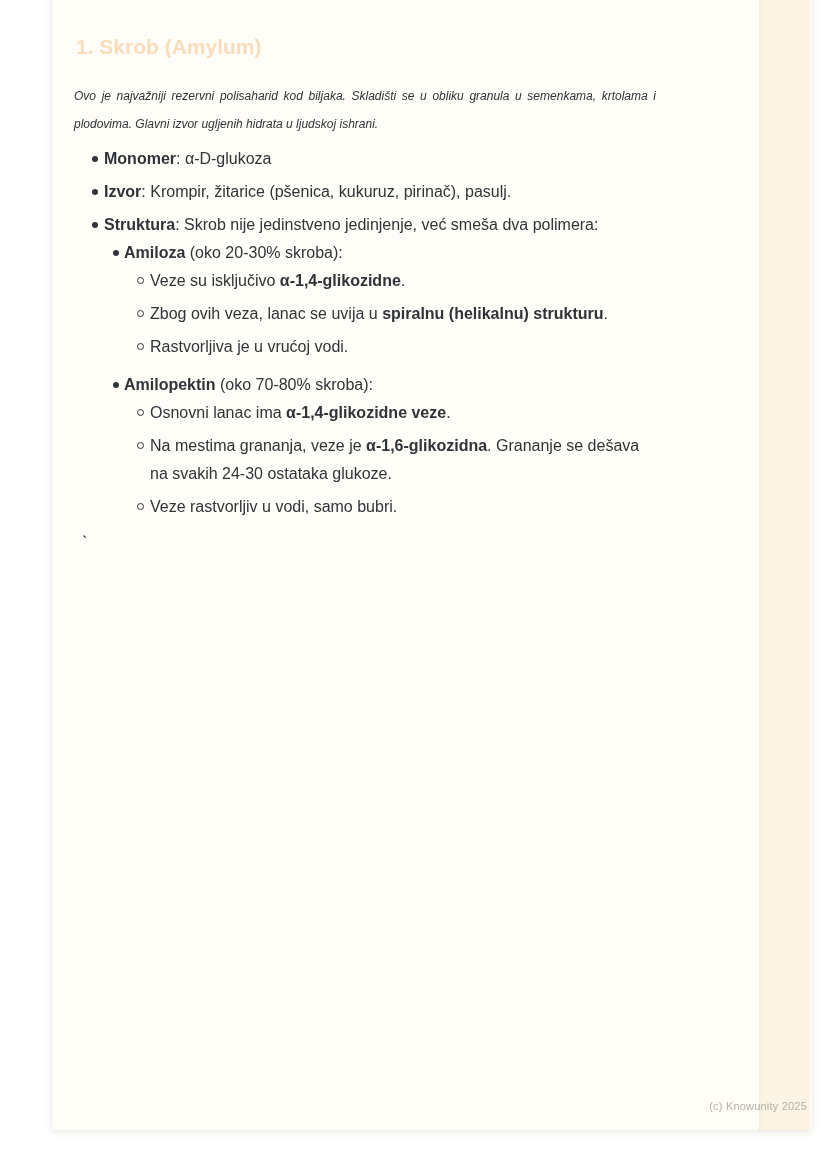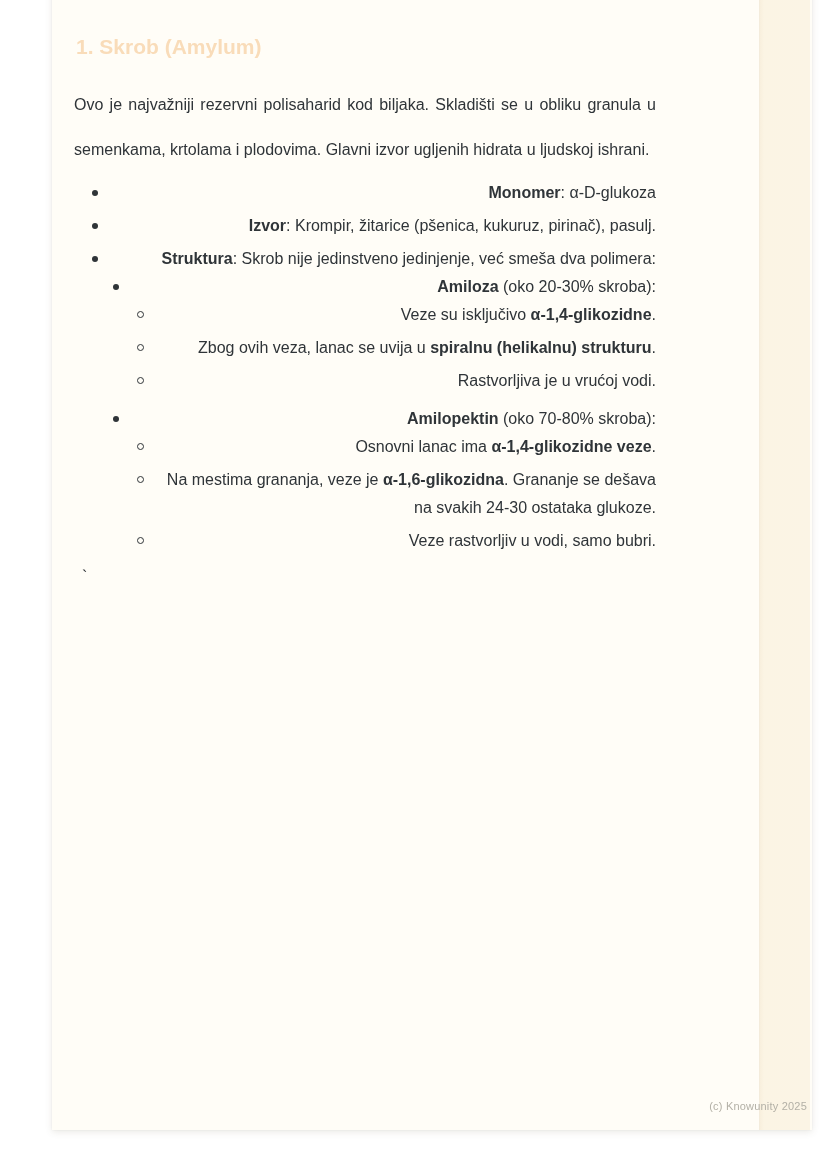--- a/index.html
+++ b/index.html
@@ -34,26 +34,27 @@
   }
   h1.title {
     margin: 0 0 22px 2px;
     font-size: 21px;
     line-height: 26px;
     font-weight: 700;
     color: #f9dcb9;
   }
   p.intro {
     margin: 0 0 7px 0;
-    font-size: 16px;
-    line-height: 45px;
+    font-size: 12px;
+    line-height: 28px;
     text-align: justify;
     text-justify: inter-word;
+    font-style: italic;
   }
-  ul { list-style: none; margin: 0; padding: 0; text-align: right; }
+  ul { list-style: none; margin: 0; padding: 0; }
   .li { position: relative; line-height: 28px; font-size: 16px; }
   b { font-weight: 700; }
 
   .l1 > .li { padding-left: 30px; margin-bottom: 5px; }
   .l1 > .li > .dot {
     position: absolute; left: 18px; top: 11px;
     width: 6px; height: 6px; border-radius: 50%;
     background: #2f3438;
   }
   .l2 > .li { padding-left: 20px; }

